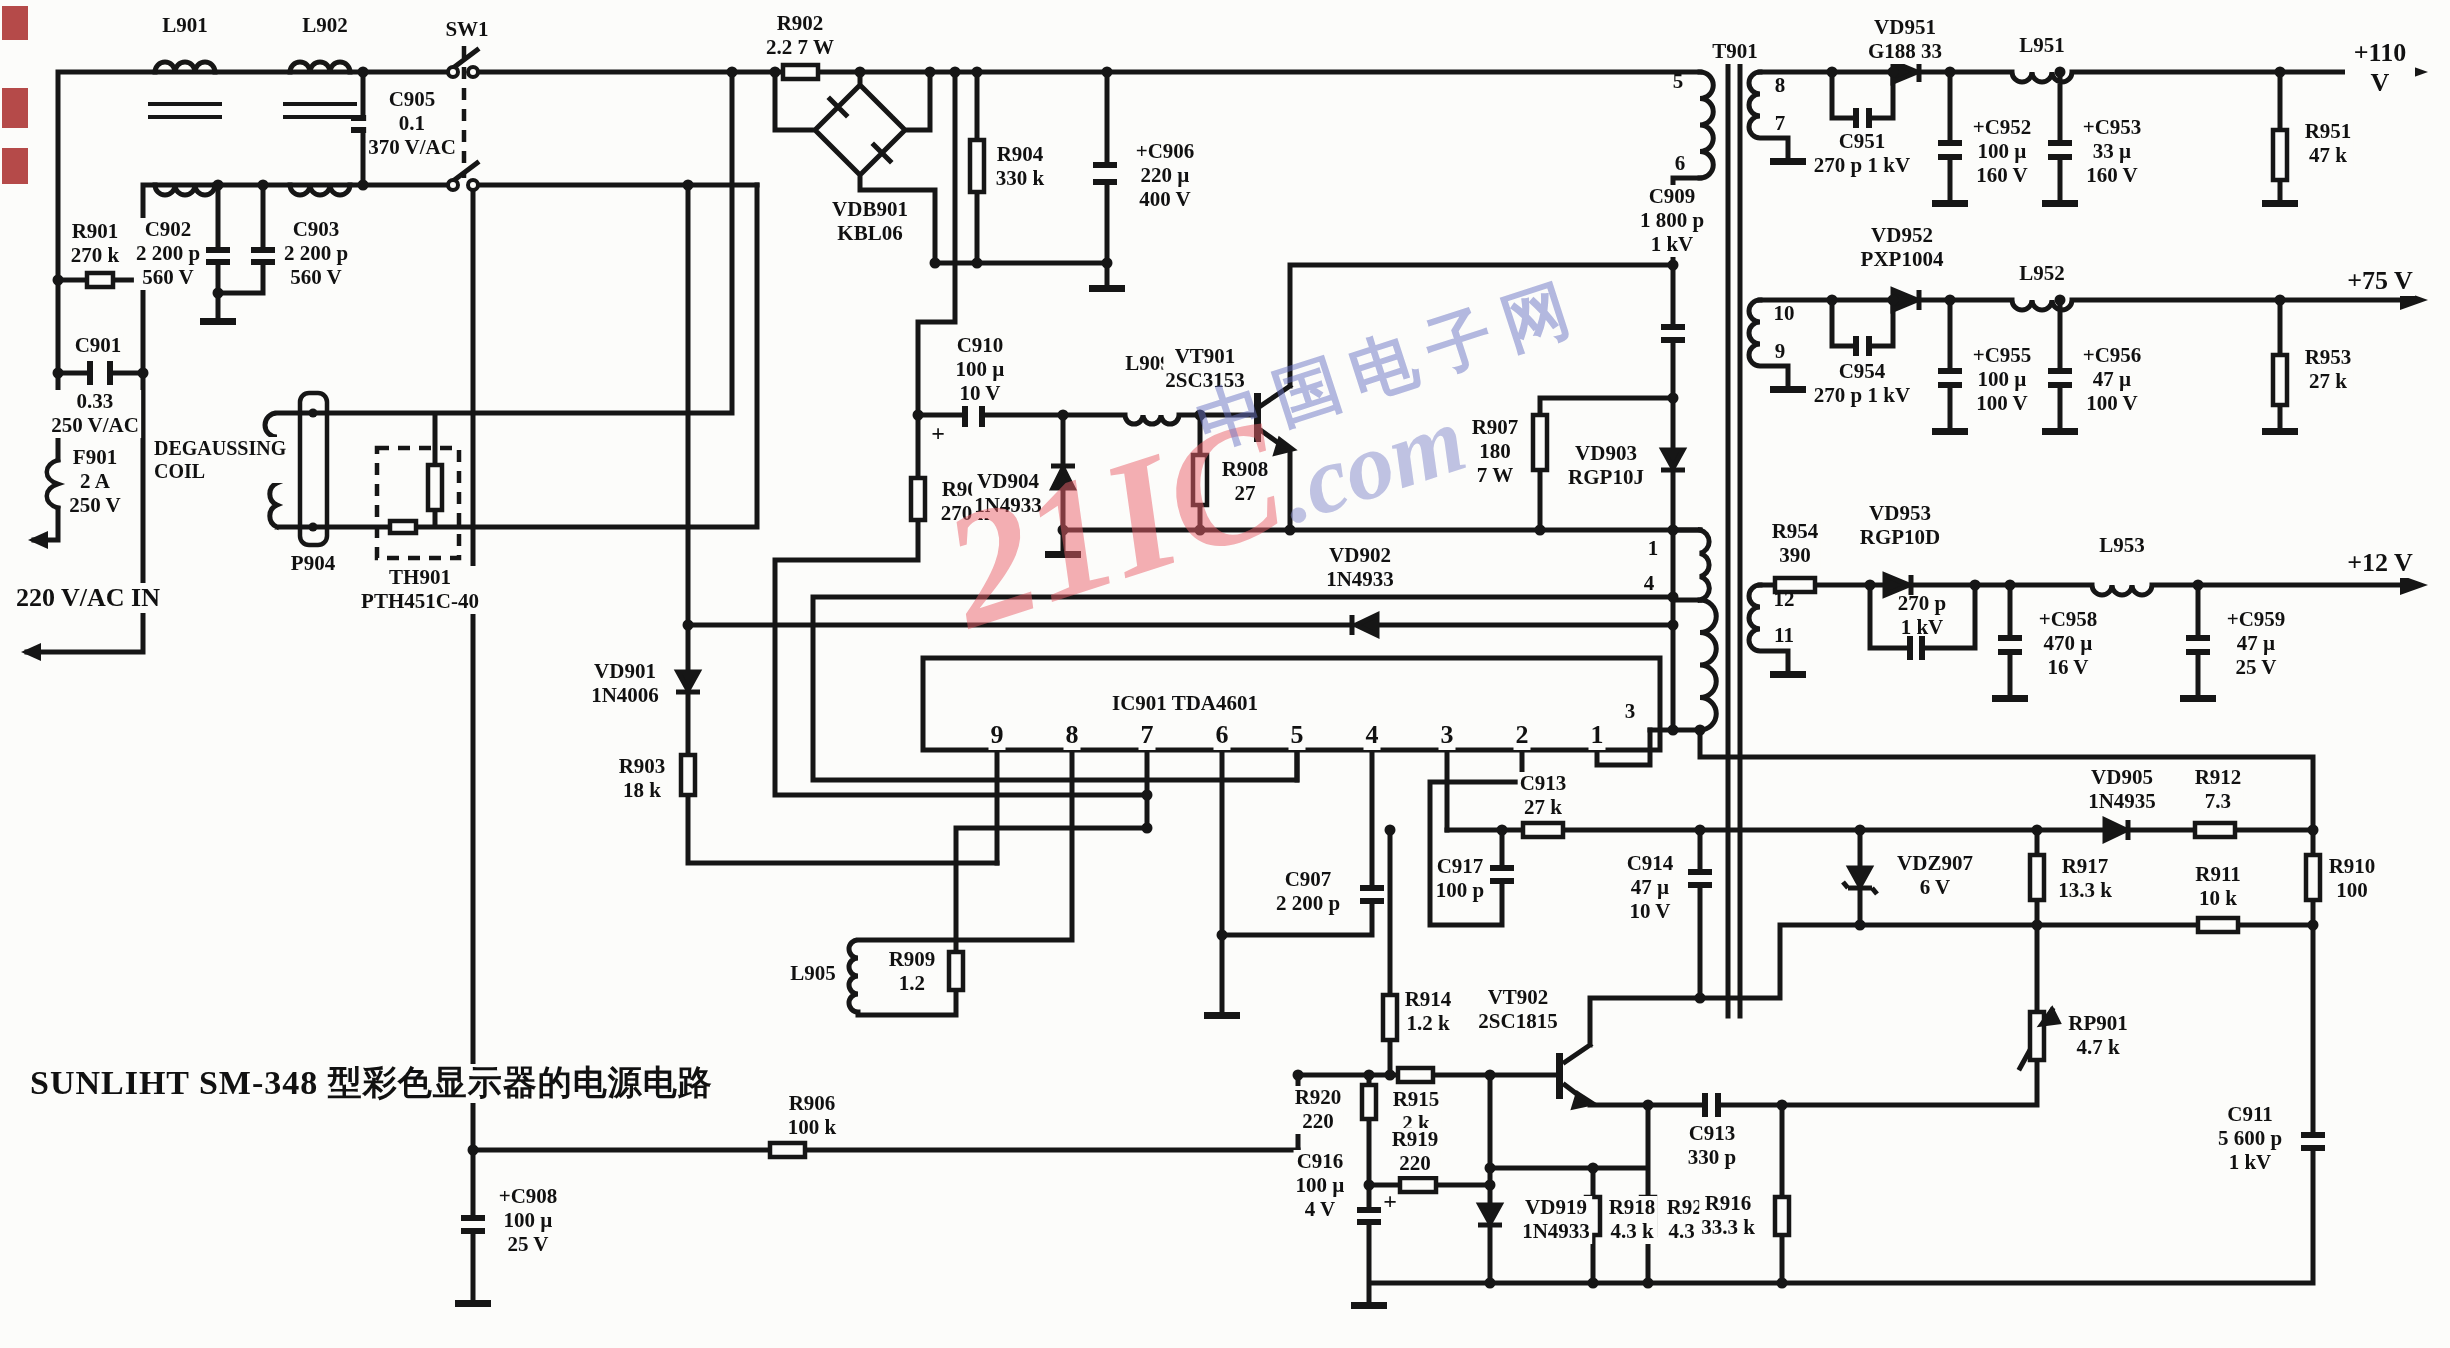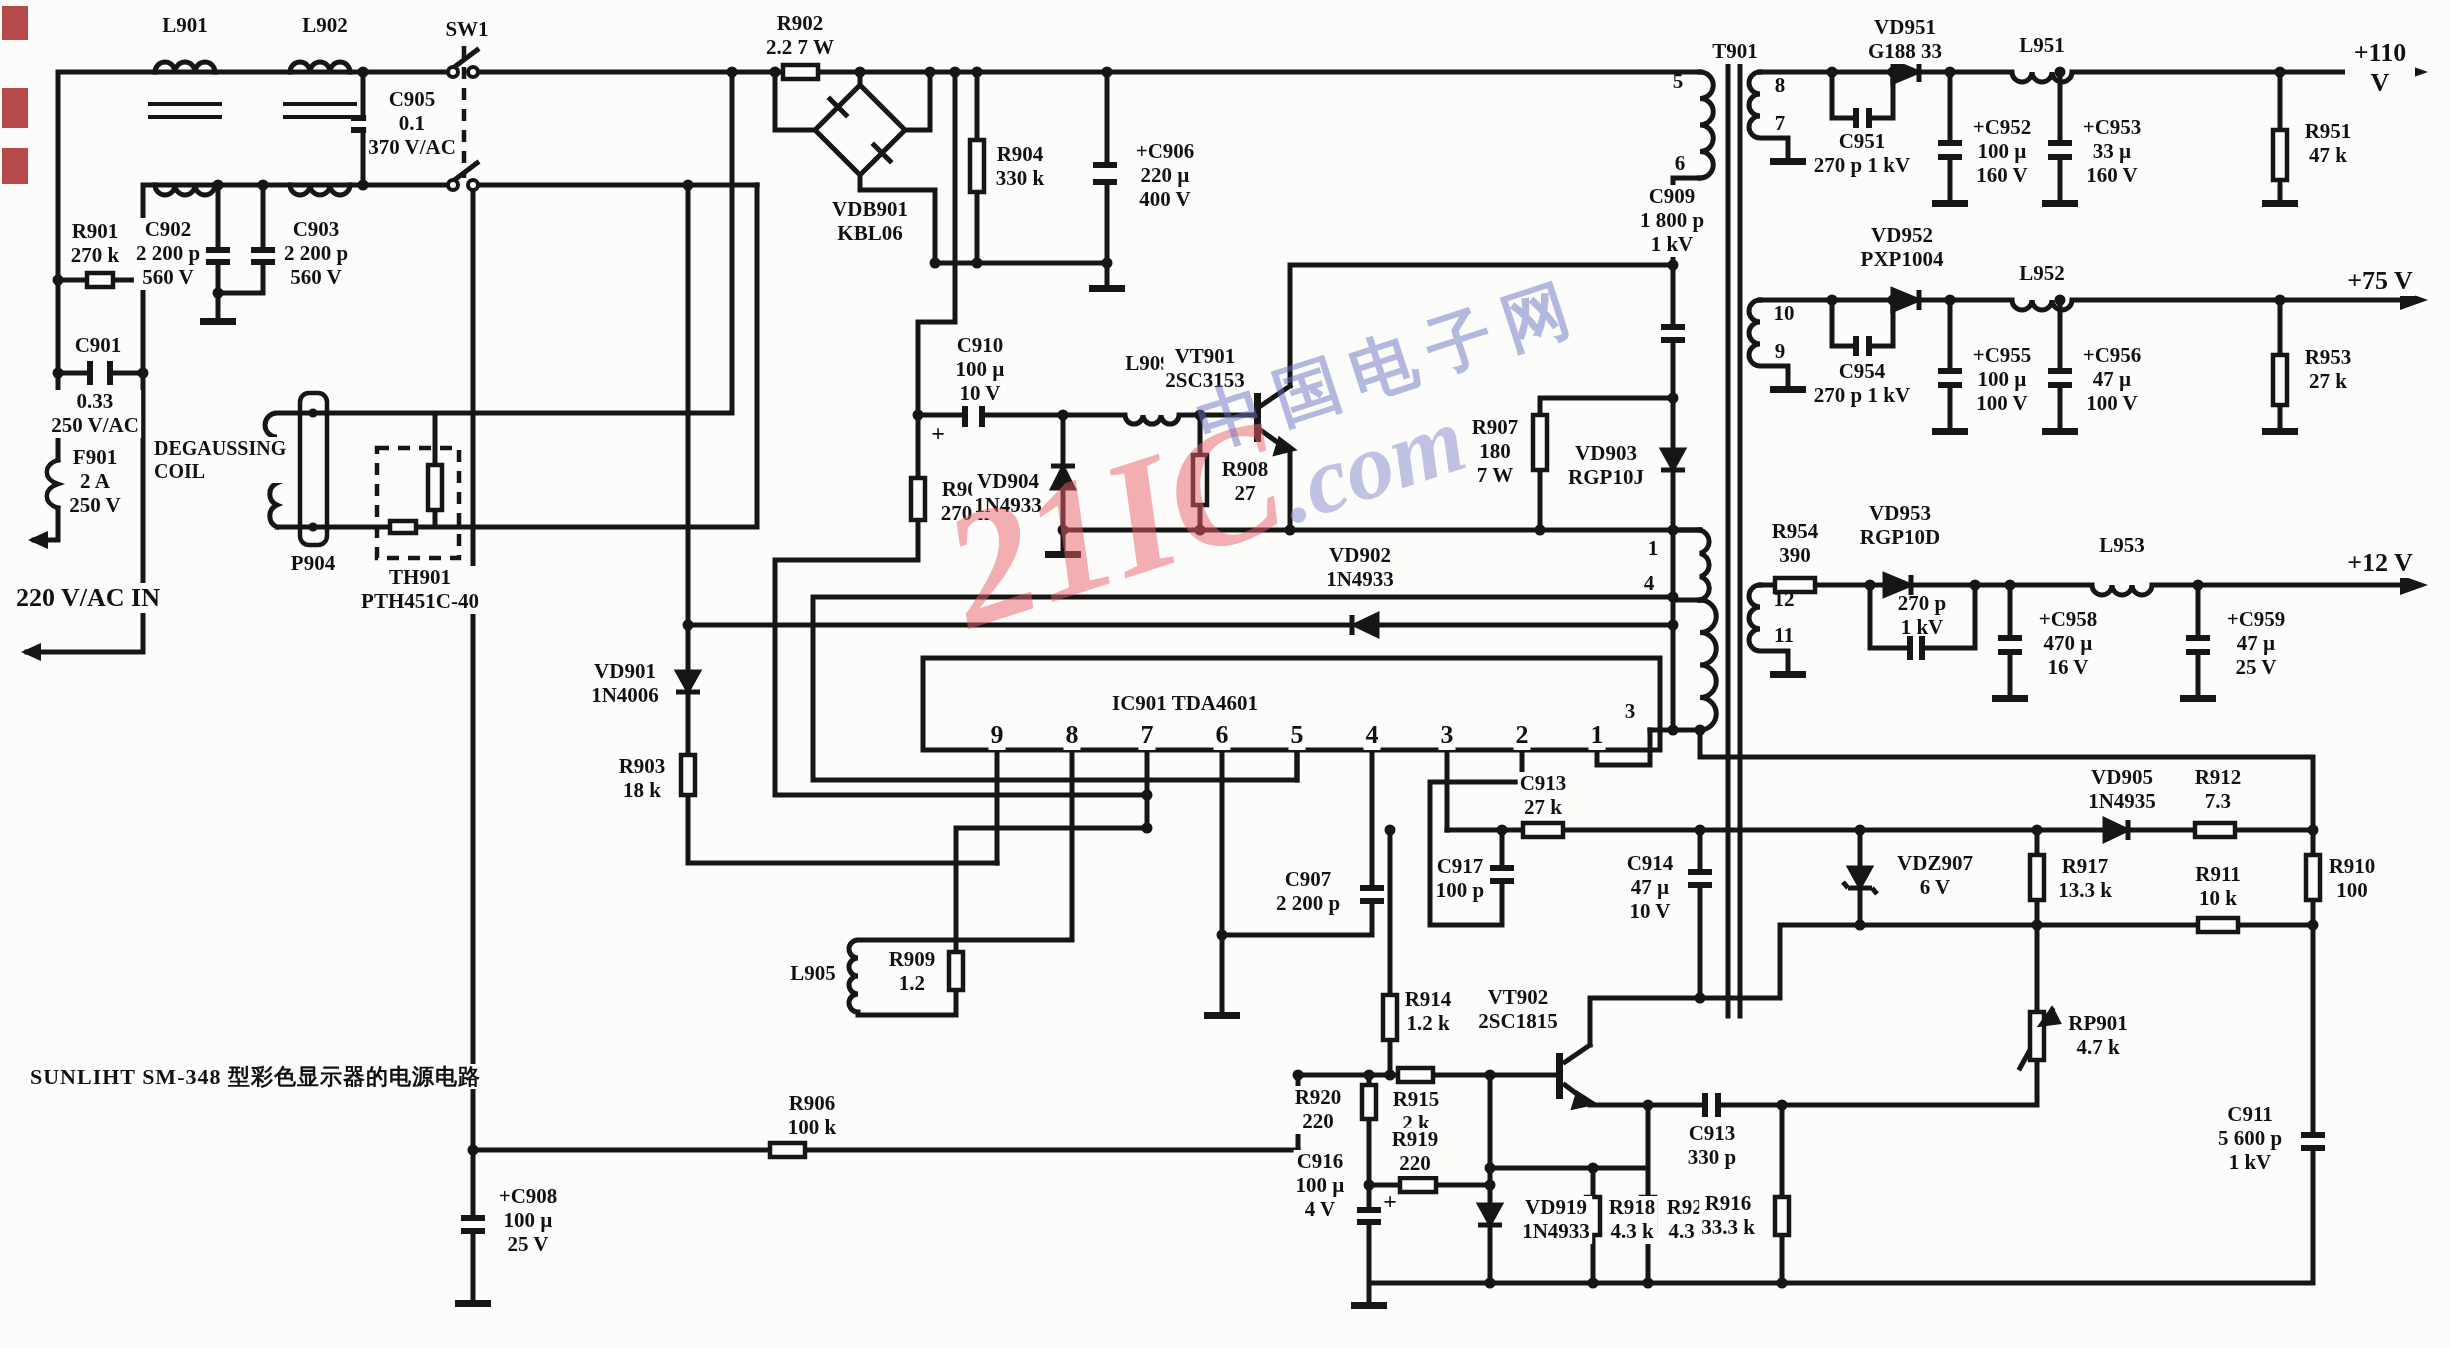--- a/index.html
+++ b/index.html
@@ -5,21 +5,21 @@
   html,body{margin:0;padding:0;background:#e8e8e6;}
   #page{position:relative;width:2450px;height:1348px;background:#fcfcfa;overflow:hidden;
         font-family:"Liberation Serif","DejaVu Serif",serif;color:#111;}
   #wires{position:absolute;left:0;top:0;z-index:1;}
   .lbl{position:absolute;z-index:2;transform:translateX(-50%);text-align:center;
        font-size:21px;font-weight:bold;line-height:1.14;white-space:pre-line;
        background:#fcfcfa;padding:0 2px;}
   .np{background:transparent;padding:0;}
   .left{transform:none;text-align:left;}
   .big{font-size:26px;}
-  .title{font-size:22px;letter-spacing:1px;text-align:right;}
+  .title{font-size:34px;letter-spacing:1px;text-align:right;}
   .plus{font-size:24px;background:transparent;}
   .wm{position:absolute;z-index:3;pointer-events:none;white-space:nowrap;}
   .stamp{position:absolute;left:2px;width:26px;background:#a21d1d;opacity:.8;z-index:2;}
 </style>
 </head>
 <body>
 
 <div id="page">
 
 <svg id="wires" width="2450" height="1348" viewBox="0 0 2450 1348">

